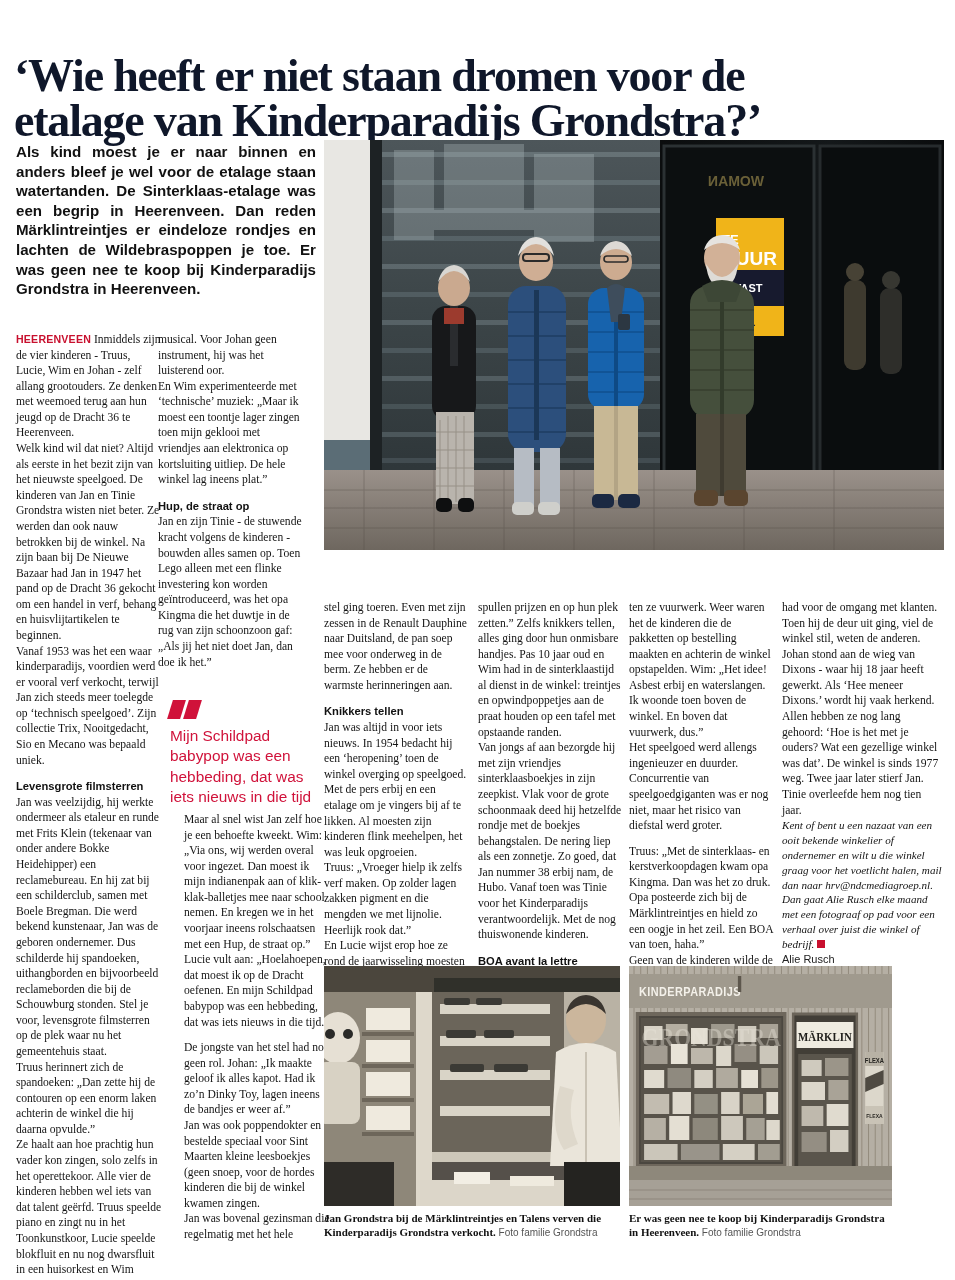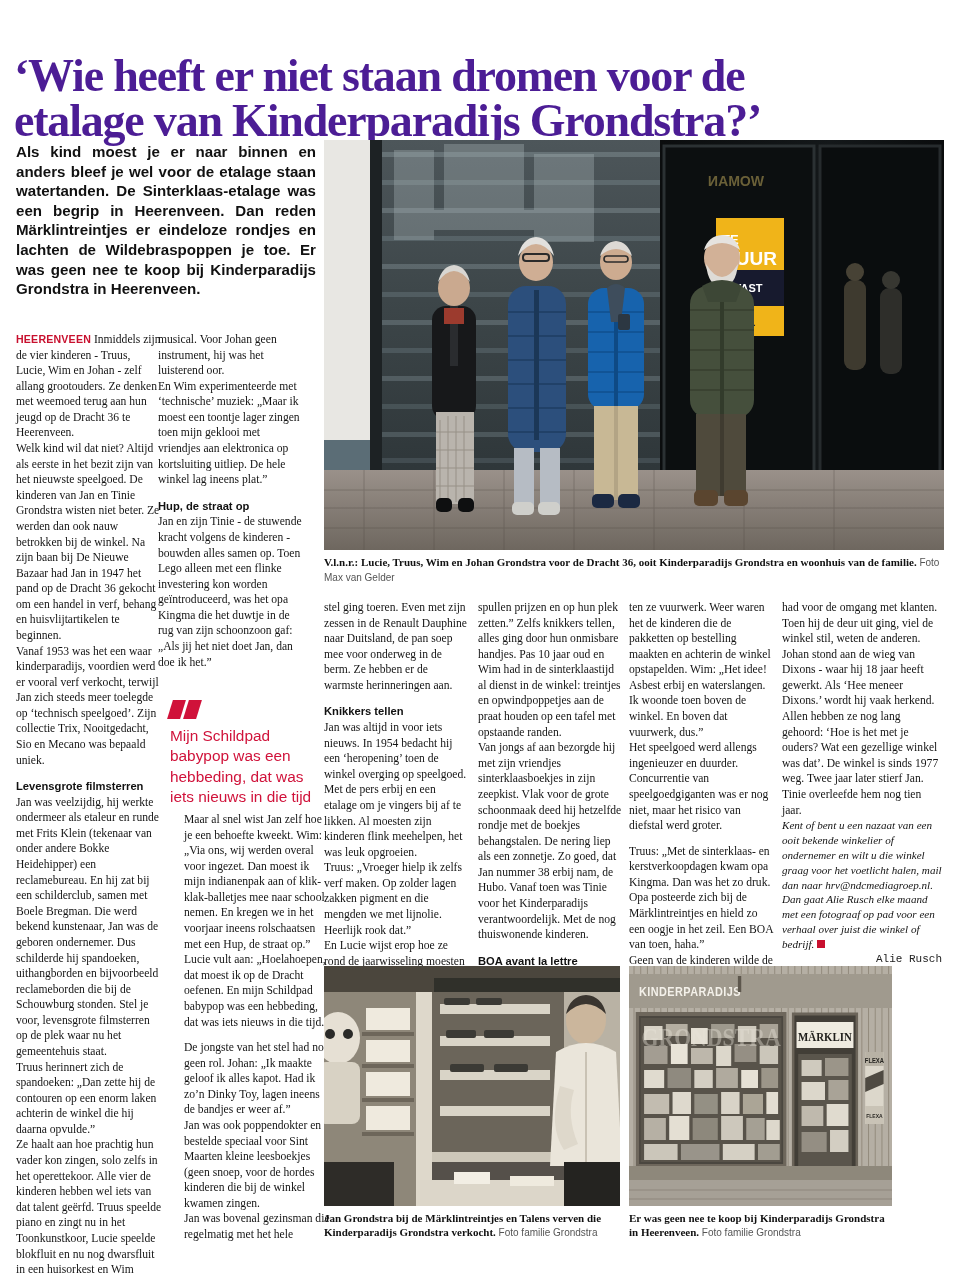--- a/index.html
+++ b/index.html
@@ -15,21 +15,21 @@
     position:absolute;left:16px;top:4px;width:600px;
     font-family:"Liberation Sans",sans-serif;
     font-size:10.5px;color:#1a1a1a;letter-spacing:.1px;
   }
 
   
   .headline{
     position:absolute;left:14px;top:22px;width:930px;
     font-family:"Liberation Serif",serif;
     font-weight:bold;font-size:46px;line-height:0.98;
-    letter-spacing:-1.2px;color:#4c1d95;
+    letter-spacing:-1.2px;color:#0f172a;
   }
   .headline .l2{display:block;}
 
   
   .lede{
     position:absolute;left:16px;top:142px;width:300px;
     font-family:"Liberation Sans",sans-serif;
     font-weight:bold;font-size:15.1px;line-height:1.30;
     text-align:justify;color:#111;
   }
@@ -68,21 +68,21 @@
     font-family:"Liberation Serif",serif;
     font-size:11px;line-height:1.28;color:#111;margin-top:5px;
   }
   .cap b{font-weight:bold;}
   .cap .credit{font-family:"Liberation Sans",sans-serif;font-size:10px;color:#555;font-weight:normal;}
 
   
   .epilogue{font-style:italic;font-size:11.1px;line-height:1.34;margin-top:11px;}
   .endmark{display:inline-block;width:8px;height:8px;background:#c8102e;margin-left:3px;vertical-align:baseline;}
   .byline{
-    text-align:right;font-family:Liberation Mono, monospace;
+    text-align:left;font-family:Liberation Sans, sans-serif;
     font-size:11px;color:#222;margin-top:9px;
   }
 </style>
 </head>
 <body>
 
 <div class="page">
 
 
   <h1 class="headline">
@@ -226,24 +226,20 @@
           <path d="M366 170 H430 M366 190 H430 M366 210 H430 M366 230 H430 M366 250 H430"></path>
         </g>
         <rect x="396" y="148" width="4" height="128" fill="#323b2b"></rect>
         <path d="M378 146 q20 -12 40 0 l-6 16 h-28z" fill="#3d4736"></path>
         <rect x="372" y="274" width="50" height="82" fill="#4f4a3c"></rect>
         <rect x="396" y="274" width="4" height="82" fill="#3f3b30"></rect>
         <rect x="370" y="350" width="24" height="16" rx="5" fill="#5a452f"></rect>
         <rect x="400" y="350" width="24" height="16" rx="5" fill="#5a452f"></rect>
       </g>
     </svg>
-    <figcaption class="cap">
-      <b>V.l.n.r.: Lucie, Truus, Wim en Johan Grondstra voor de Dracht 36, ooit Kinderparadijs Grondstra en woonhuis van de familie.</b>
-      <span class="credit">Foto Max van Gelder</span>
-    </figcaption>
   </figure>
 
   <div class="col" style="left:16px;top:332px;width:146px;">
     <p class="body"><span class="dateline">HEERENVEEN</span> <span>Inmiddels zijn de vier kinderen - Truus, Lucie, Wim en Johan - zelf allang grootouders. Ze denken met weemoed terug aan hun jeugd op de Dracht 36 te Heerenveen.</span></p>
     <p class="body">Welk kind wil dat niet? Altijd als eerste in het bezit zijn van het nieuwste speelgoed. De kinderen van Jan en Tinie Grondstra wisten niet beter. Ze werden dan ook nauw betrokken bij de winkel. Na zijn baan bij De Nieuwe Bazaar had Jan in 1947 het pand op de Dracht 36 gekocht om een handel in verf, behang en huisvlijtartikelen te beginnen.</p>
     <p class="body">Vanaf 1953 was het een waar kinderparadijs, voordien werd er vooral verf verkocht, terwijl Jan zich steeds meer toelegde op ‘technisch speelgoed’. Zijn collectie Trix, Nooitgedacht, Sio en Mecano was bepaald uniek.</p>
     <p class="sub">Levensgrote filmsterren</p>
     <p class="body">Jan was veelzijdig, hij werkte ondermeer als etaleur en runde met Frits Klein (tekenaar van onder andere Bokke Heidehipper) een reclamebureau. En hij zat bij een schilderclub, samen met Boele Bregman. Die werd bekend kunstenaar, Jan was de geboren ondernemer. Dus schilderde hij spandoeken, uithangborden en bijvoorbeeld reclameborden die bij de Schouwburg stonden. Stel je voor, levensgrote filmsterren op de plek waar nu het gemeentehuis staat.</p>
     <p class="body">Truus herinnert zich de spandoeken: „Dan zette hij de contouren op een enorm laken achterin de winkel die hij daarna opvulde.”</p>
     <p class="body">Ze haalt aan hoe prachtig hun vader kon zingen, solo zelfs in het operettekoor. Alle vier de kinderen hebben wel iets van dat talent geërfd. Truus speelde piano en zingt nu in het Toonkunstkoor, Lucie speelde blokfluit en nu nog dwarsfluit in een huisorkest en Wim speelde bas (op een theekist met koorden) en doet jaarlijks mee in de kerst-</p>

